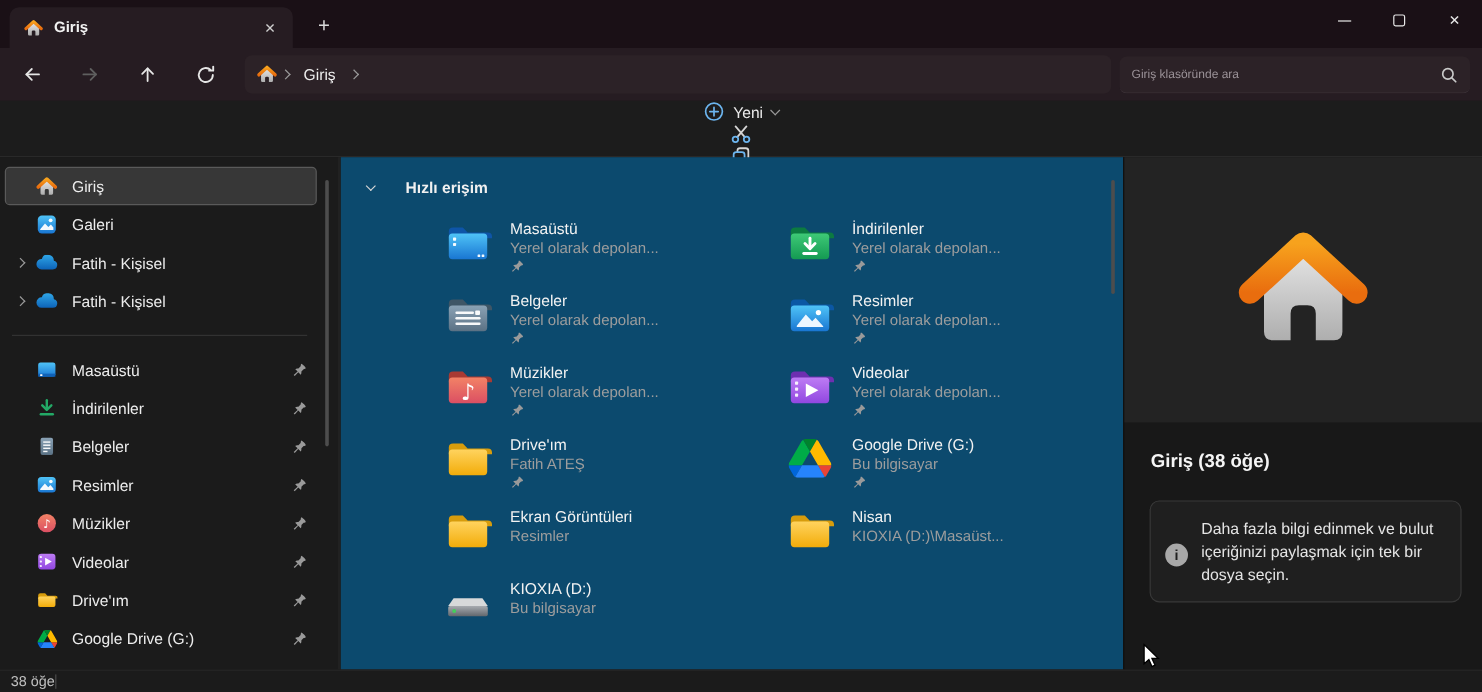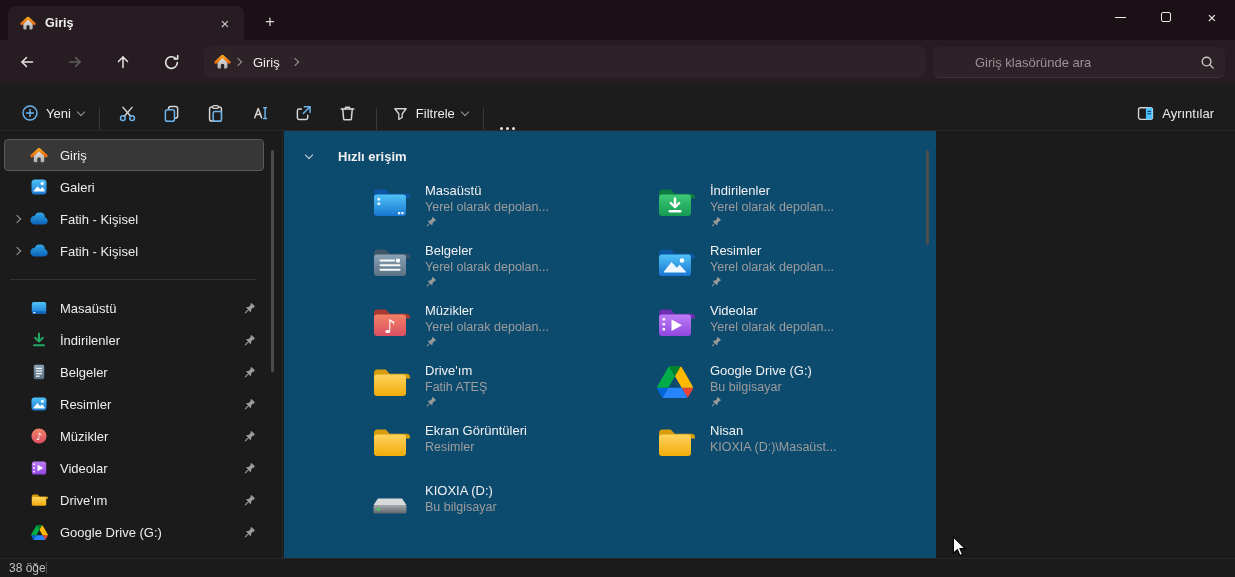--- a/index.html
+++ b/index.html
@@ -29,26 +29,26 @@
   .crumbbar { left:204px; top:6px; width:722px; height:32px; background:#2c2227;
     border-radius:6px; display:flex; align-items:center; padding:0 10px; gap:4px; }
   .crumb-label { font-size:13px; color:#ededed; padding:0 8px; }
   .chev { display:inline-block; width:6px; height:6px; border-right:1.4px solid #9a9a9a;
     border-bottom:1.4px solid #9a9a9a; }
   .chev.right { transform:rotate(-45deg); }
   .chev.down  { transform:rotate(45deg); margin-top:-3px; }
   .searchbox { left:933px; top:7px; width:292px; height:31px; background:#2c2227;
     border-radius:6px; border-bottom:1px solid #3a3036; display:flex; align-items:center; padding:0 10px; }
   .searchbox input { flex:1; background:transparent; border:none; outline:none; color:#e8e8e8;
-    font-size:13px; font-family:"Liberation Sans",sans-serif;margin-left:32px; }
+    font-size:10px; font-family:"Liberation Sans",sans-serif; }
   .searchbox input::placeholder { color:#9b9298; opacity:1; }
 
   
   #commandbar { left:0; top:84px; width:1235px; height:47px; background:#1c1c1c;
-    border-bottom:1px solid #292929; display:flex; align-items:flex-end; padding:0 12px; }
+    border-bottom:1px solid #292929; display:flex; align-items:center; padding:0 12px;flex-direction:column; }
   .cbtn { display:flex; align-items:center; gap:7px; height:34px; padding:0 9px; border-radius:4px; }
   .cbtn .lbl { font-size:13px; color:#ececec; }
   .cbtn .lbl.dim { color:#8a8a8a; }
   .icbtn { width:44px; height:34px; display:flex; align-items:center; justify-content:center; border-radius:4px; }
   .vsep { width:1px; height:22px; background:#3a3a3a; margin:0 6px; }
   .spacer { flex:1; }
   .dots { display:flex; gap:3px; padding:0 10px; }
   .dots i { width:3px; height:3px; border-radius:50%; background:#e6e6e6; }
 
   
@@ -760,20 +760,32 @@
         <div>
             <div class="tname">KIOXIA (D:)</div>
           <div class="tsub">Bu bilgisayar</div>
           </div>
       </div>
 
     </div>
     <div class="main-scroll abs"></div>
   </div>
 
+  <div id="details" class="abs">
+    <div class="d-top abs">
+      <svg width="112" height="103" viewBox="0 0 48 44">
+          <use href="#sym-home"></use>
+        </svg>
+    </div>
+    <div class="d-title abs">Giriş (38 öğe)</div>
+    <div class="d-info abs">
+      <span class="i-badge">i</span>
+      <span class="d-info-text">Daha fazla bilgi edinmek ve bulut içeriğinizi paylaşmak için tek bir dosya seçin.</span>
+    </div>
+  </div>
 
   <div id="statusbar" class="abs">
     <span class="st-count">38 öğe</span>
     <span class="st-sep"></span>
   </div>
 
   <div id="cursor" class="abs">
     <svg width="15" height="21" viewBox="0 0 13 19">
       <path d="M1 1 L1 15.5 L4.6 12.3 L6.9 17.6 L9.2 16.5 L6.9 11.4 L11.6 11.4 Z" fill="#fff" stroke="#000" stroke-width="1"></path>
     </svg>

